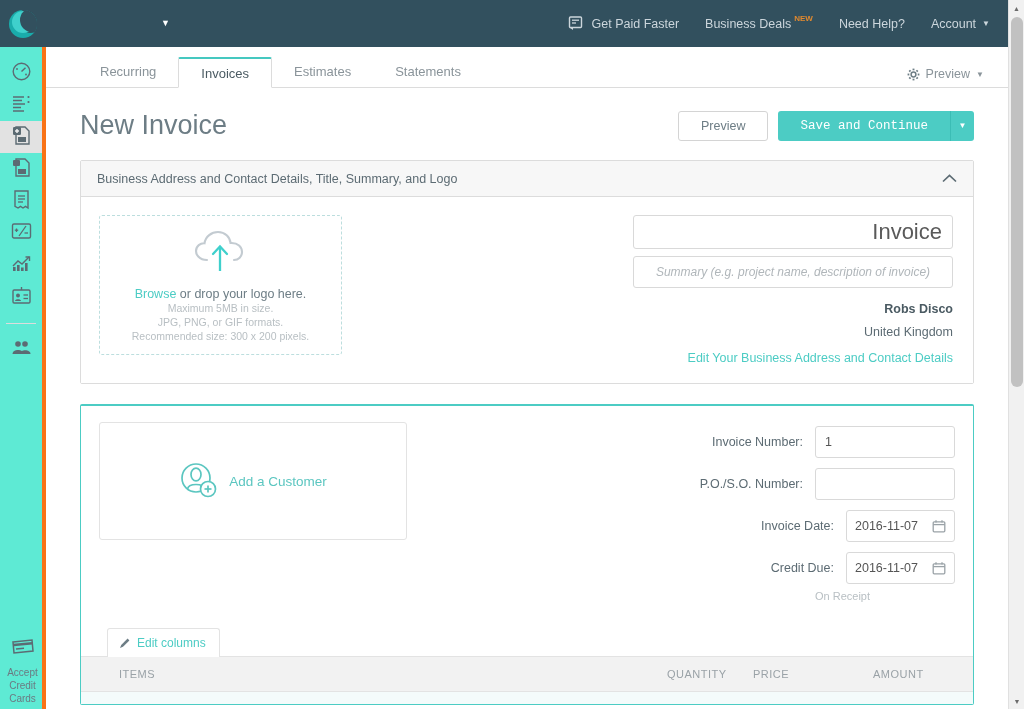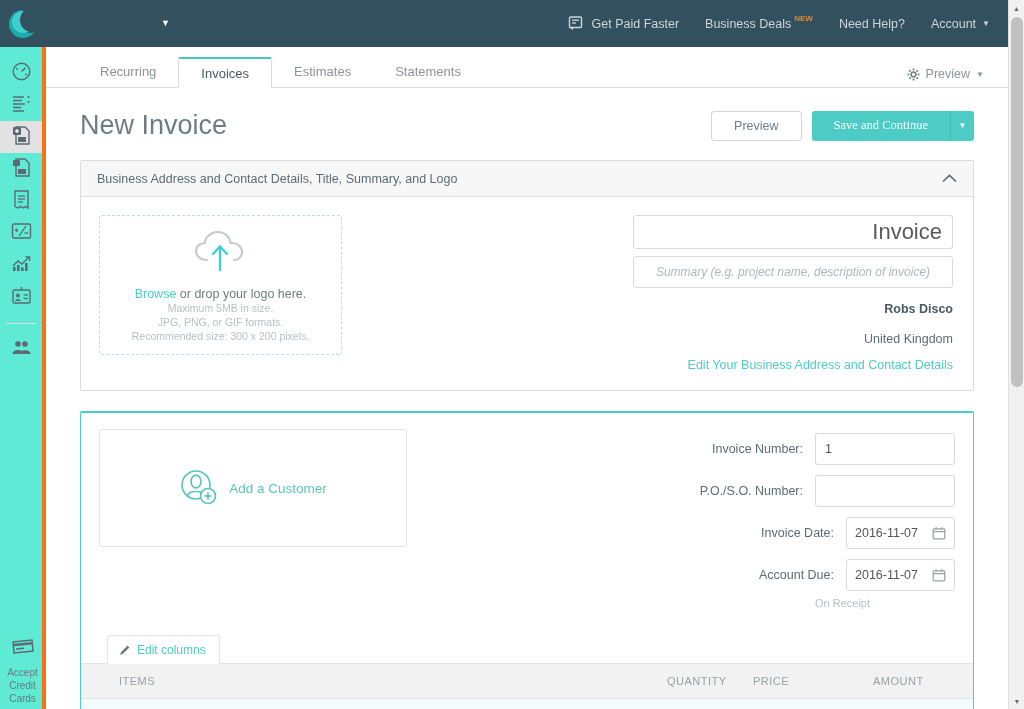--- a/index.html
+++ b/index.html
@@ -109,21 +109,21 @@
   .actions { margin-left: auto; display: flex; align-items: stretch; }
   .btn-preview {
     background: #fff; border: 1px solid #d4d4d4; color: #6d7d85;
     font-size: 12.5px; padding: 0 22px; height: 30px; border-radius: 3px;
     cursor: pointer; font-family: inherit;
   }
   .btn-save-group { display: flex; margin-left: 10px; }
   .btn-save {
     background: #4cccc4; color: #fff; border: none; font-size: 12.5px;
     padding: 0 22px; height: 30px; border-radius: 3px 0 0 3px; cursor: pointer;
-    font-family: Liberation Serif, serif;
+    font-family: Liberation Mono, monospace;
   }
   .btn-save-caret {
     background: #4cccc4; color: #fff; border: none;
     border-left: 1px solid #3bbdb5; width: 24px; height: 30px;
     border-radius: 0 3px 3px 0; cursor: pointer; font-size: 8px;
   }
 
   
   .panel {
     margin: 19px 34px 0 34px; border: 1px solid #dcdcdc; border-radius: 2px;
@@ -154,21 +154,21 @@
     height: 34px; font-size: 22px; color: #5a5a5a; text-align: right;
     padding: 16px 10px;
   }
   .inp-summary {
     height: 32px; font-size: 12px; text-align: center; padding: 0 10px;
     margin-top: 7px; color: #777;
   }
   .inp-summary::placeholder { color: #b0b6ba; font-style: italic; }
   .biz { text-align: right; margin-top: 14px; }
   .biz-name { font-size: 12.5px; color: #4a5a62; font-weight: bold; }
-  .biz-country { font-size: 12.5px; color: #5c6b73; margin-top: 16px; }
+  .biz-country { font-size: 12.5px; color: #5c6b73; margin-top: 9px; }
   .biz-link { font-size: 12.5px; color: #4cccc4; margin-top: 12px; cursor: pointer; }
 
   
   .details-card {
     margin: 20px 34px 0 34px; border: 1px solid #4cccc4; border-top-width: 2px;
     border-radius: 2px; background: #fff; padding: 16px 18px 0 18px;
     position: relative;
   }
   .details-row { display: flex; }
   .cust-box {
@@ -524,21 +524,21 @@
                 <rect x="1.2" y="2.8" width="11.6" height="10" rx="1" fill="none" stroke="#9aa2a7" stroke-width="1.3"></rect>
                 <line x1="1.2" y1="5.6" x2="12.8" y2="5.6" stroke="#9aa2a7" stroke-width="1.3"></line>
                 <line x1="4" y1="1.2" x2="4" y2="3.6" stroke="#9aa2a7" stroke-width="1.3"></line>
                 <line x1="10" y1="1.2" x2="10" y2="3.6" stroke="#9aa2a7" stroke-width="1.3"></line>
               </svg>
             </span>
           </div>
         </div>
 
         <div class="frow">
-          <div class="flabel">Account Due:</div>
+          <div class="flabel">Credit Due:</div>
           <div class="fdate">
             <span class="val">2016-11-07</span>
             <span class="cal">
               <svg width="14" height="14" viewBox="0 0 14 14">
                 <rect x="1.2" y="2.8" width="11.6" height="10" rx="1" fill="none" stroke="#9aa2a7" stroke-width="1.3"></rect>
                 <line x1="1.2" y1="5.6" x2="12.8" y2="5.6" stroke="#9aa2a7" stroke-width="1.3"></line>
                 <line x1="4" y1="1.2" x2="4" y2="3.6" stroke="#9aa2a7" stroke-width="1.3"></line>
                 <line x1="10" y1="1.2" x2="10" y2="3.6" stroke="#9aa2a7" stroke-width="1.3"></line>
               </svg>
             </span>

